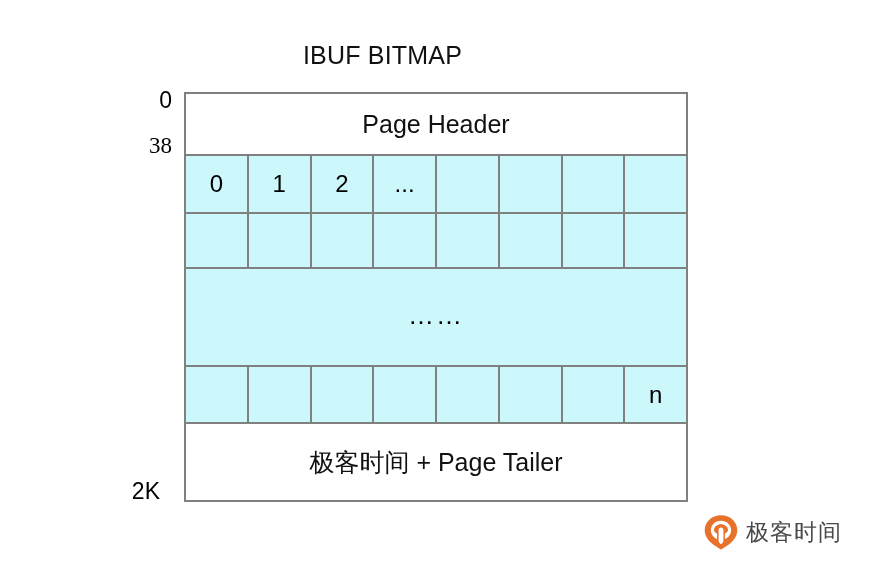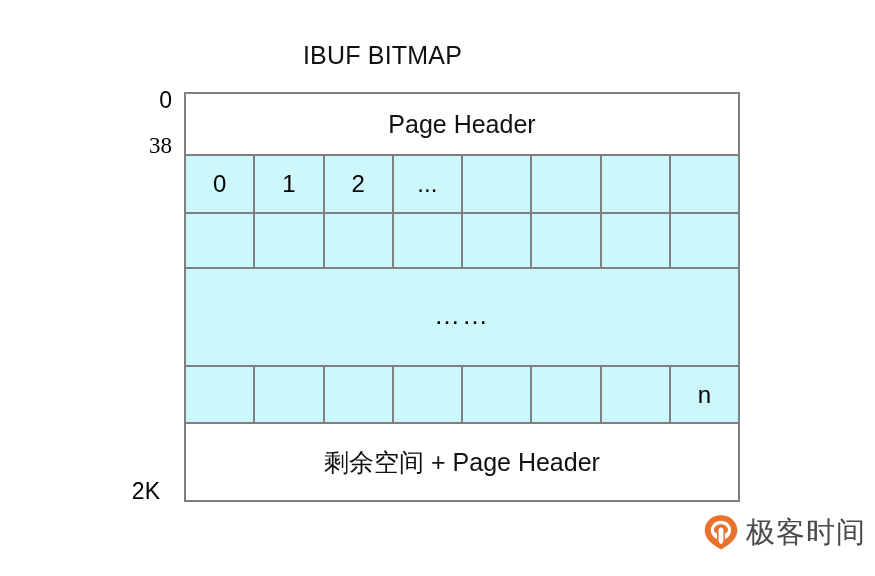--- a/index.html
+++ b/index.html
@@ -44,21 +44,21 @@
   }
   #offset-0      { left: 92px;  top: 87px;  }
   #offset-38     { left: 92px;  top: 133px; font-family: Liberation Serif, serif; }
   #offset-16k    { left: 80px;  top: 478px; }
 
   
   #page-frame {
     position: absolute;
     left: 184px;
     top: 92px;
-    width: 556px;
+    width: 504px;
     height: 410px;
     border: 2px solid #808080;
     box-sizing: border-box;
     background: #ffffff;
   }
 
   .page-row {
     display: flex;
     width: 100%;
     box-sizing: border-box;
@@ -139,21 +139,21 @@
     display: flex;
     align-items: center;
     gap: 7px;
   }
   #watermark-mark {
     width: 36px;
     height: 36px;
     flex: 0 0 auto;
   }
   #watermark-text {
-    font-size: 29px;
+    font-size: 23px;
     line-height: 26px;
     color: #4a4a4a;
     letter-spacing: 1px;
     white-space: nowrap;
   }
 </style>
 </head>
 <body>
 
 <div id="diagram-title">IBUF BITMAP</div>
@@ -206,21 +206,21 @@
     <div class="bit-cell"></div>
     <div class="bit-cell"></div>
     <div class="bit-cell"></div>
     <div class="bit-cell"></div>
     <div class="bit-cell"></div>
     <div class="bit-cell">n</div>
   </div>
 
   <div class="page-row row-footer footer-sep">
     <div class="band">
-      <span class="band-text">剩余空间 + Page Header</span>
+      <span class="band-text">极客时间 + Page Tailer</span>
     </div>
   </div>
 
 </div>
 
 <div id="watermark">
   <svg id="watermark-mark" viewBox="0 0 64 64">
     <path d="M32 2 C15 2 3 14 3 29 C3 40 11 50 22 57 C26 59.5 29 61.5 32 63 C35 61.5 38 59.5 42 57 C53 50 61 40 61 29 C61 14 49 2 32 2 Z" fill="#e8722c"></path>
     <path d="M32 12 C22 12 14 19.5 14 29 C14 36 18.5 42 25 44.6 L25 35 C21.5 33.2 19.5 31.2 19.5 28.6 C19.5 22.8 25 18.2 32 18.2 C39 18.2 44.5 22.8 44.5 28.6 C44.5 31.2 42.5 33.2 39 35 L39 44.6 C45.5 42 50 36 50 29 C50 19.5 42 12 32 12 Z" fill="#ffffff"></path>
     <path d="M32 24 C29.6 24 27.7 25.9 27.7 28.3 L27.7 46.5 C27.7 49.5 29.4 51.8 32 53.8 C34.6 51.8 36.3 49.5 36.3 46.5 L36.3 28.3 C36.3 25.9 34.4 24 32 24 Z" fill="#ffffff"></path>

